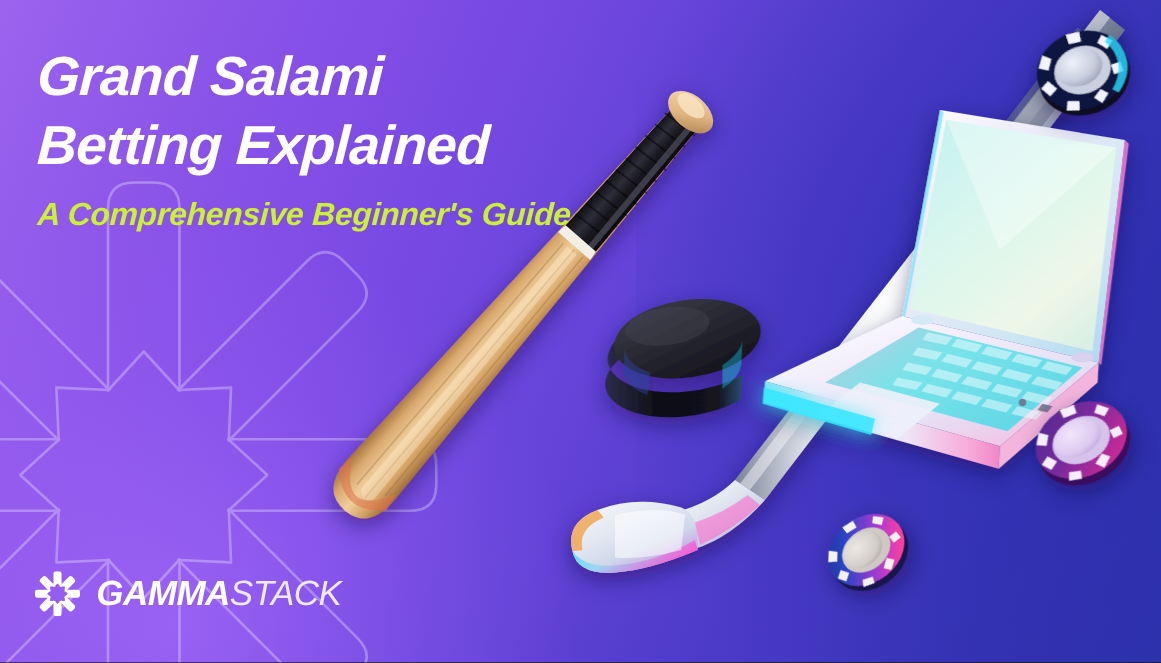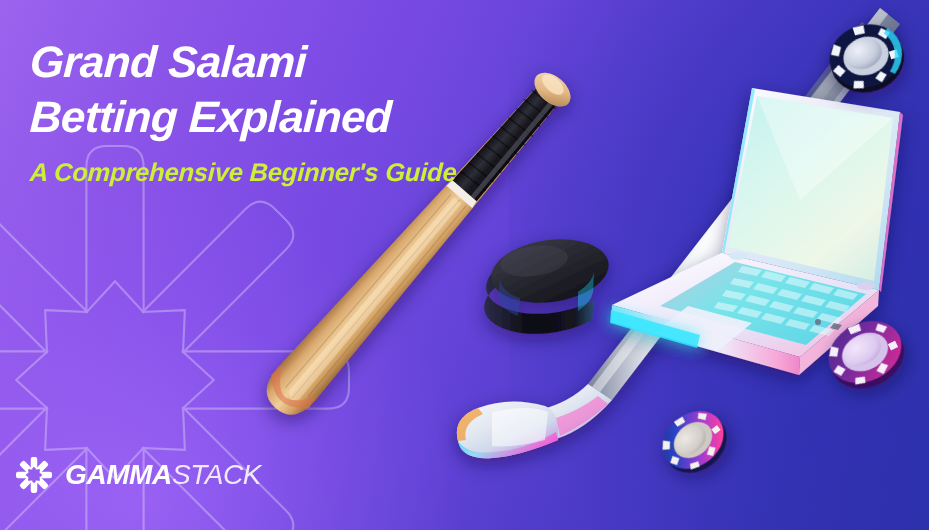--- a/index.html
+++ b/index.html
@@ -71,21 +71,21 @@
     color: #ccef38;
     letter-spacing: -0.2px;
     transform: skewX(-3deg);
     transform-origin: left center;
     max-width: 450px;
   }
 
   
   #logo {
     position: absolute;
-    left: 16px;
+    left: 28px;
     bottom: 37px;
     display: flex;
     align-items: center;
     gap: 13px;
     z-index: 6;
   }
   #logo-mark { width: 36px; height: 36px; display: block; flex: none; }
   #logo-text {
     font-size: 28px;
     font-style: italic;

